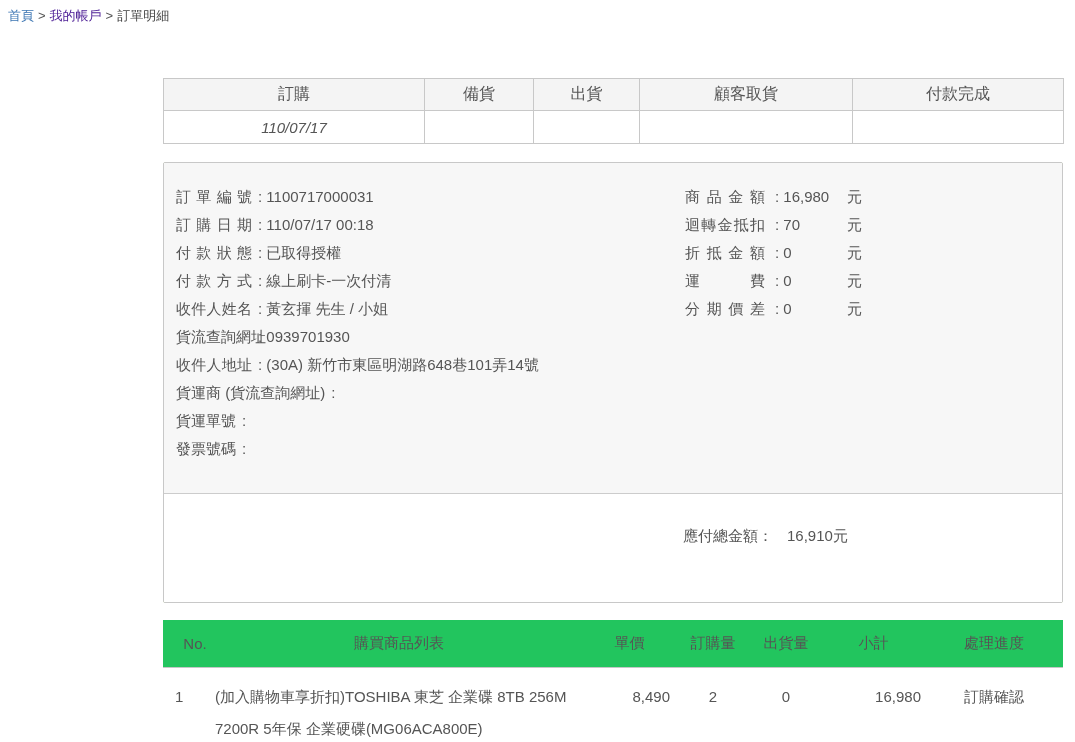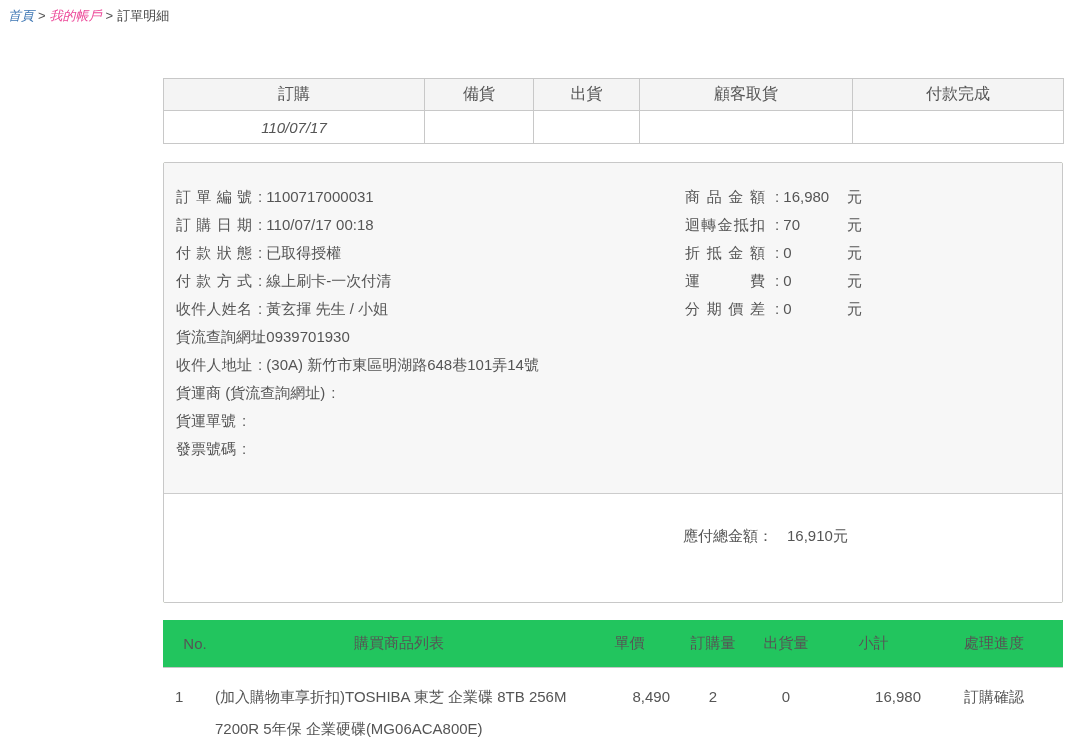--- a/index.html
+++ b/index.html
@@ -4,21 +4,21 @@
 <style>
   * { margin:0; padding:0; box-sizing:content-box; }
   html, body { background:#fff; }
   body {
     width:1075px; height:742px; margin:0; position:relative; overflow:hidden;
     font-family:"Liberation Sans", sans-serif; color:#555;
   }
 
   
   .breadcrumb { position:absolute; top:7px; left:8px; font-size:13px; color:#444; }
-  .breadcrumb a { color:#3d76b3; text-decoration:none; cursor:pointer;font-style:italic; }
+  .breadcrumb a { color:#3d76b3; text-decoration:none; cursor:pointer; }
   .breadcrumb .sep { margin:0 4px; color:#555; }
 
   
   .status-table {
     position:absolute; top:78px; left:163px; width:900px;
     border-collapse:collapse; table-layout:fixed; font-size:16px; color:#555;
   }
   .status-table th, .status-table td { border:1px solid #c8c8c8; text-align:center; font-weight:normal; }
   .status-table th { background:#f4f4f4; height:31px;text-align:center; }
   .status-table td { background:#fff; height:32px; font-size:15px;font-style:italic; }
@@ -57,21 +57,21 @@
   .c-name span { cursor:pointer; }
   .c-price { text-align:right; padding-right:6px; }
   .c-qty { text-align:center; }
   .c-sub { text-align:right; padding-right:4px; }
   .c-status { text-align:center; }
 </style>
 </head>
 <body>
 
 <div class="breadcrumb">
-  <a>首頁</a><span class="sep">&gt;</span><a style="color:#ec4899;">我的帳戶</a><span class="sep">&gt;</span><span>訂單明細</span>
+  <a>首頁</a><span class="sep">&gt;</span><a style="color:#4c1d95;">我的帳戶</a><span class="sep">&gt;</span><span>訂單明細</span>
 </div>
 
 <table class="status-table">
   <colgroup>
       <col style="width:261px">
       <col style="width:109px">
       <col style="width:106px">
       <col style="width:213px">
       <col style="width:211px">
     </colgroup>

